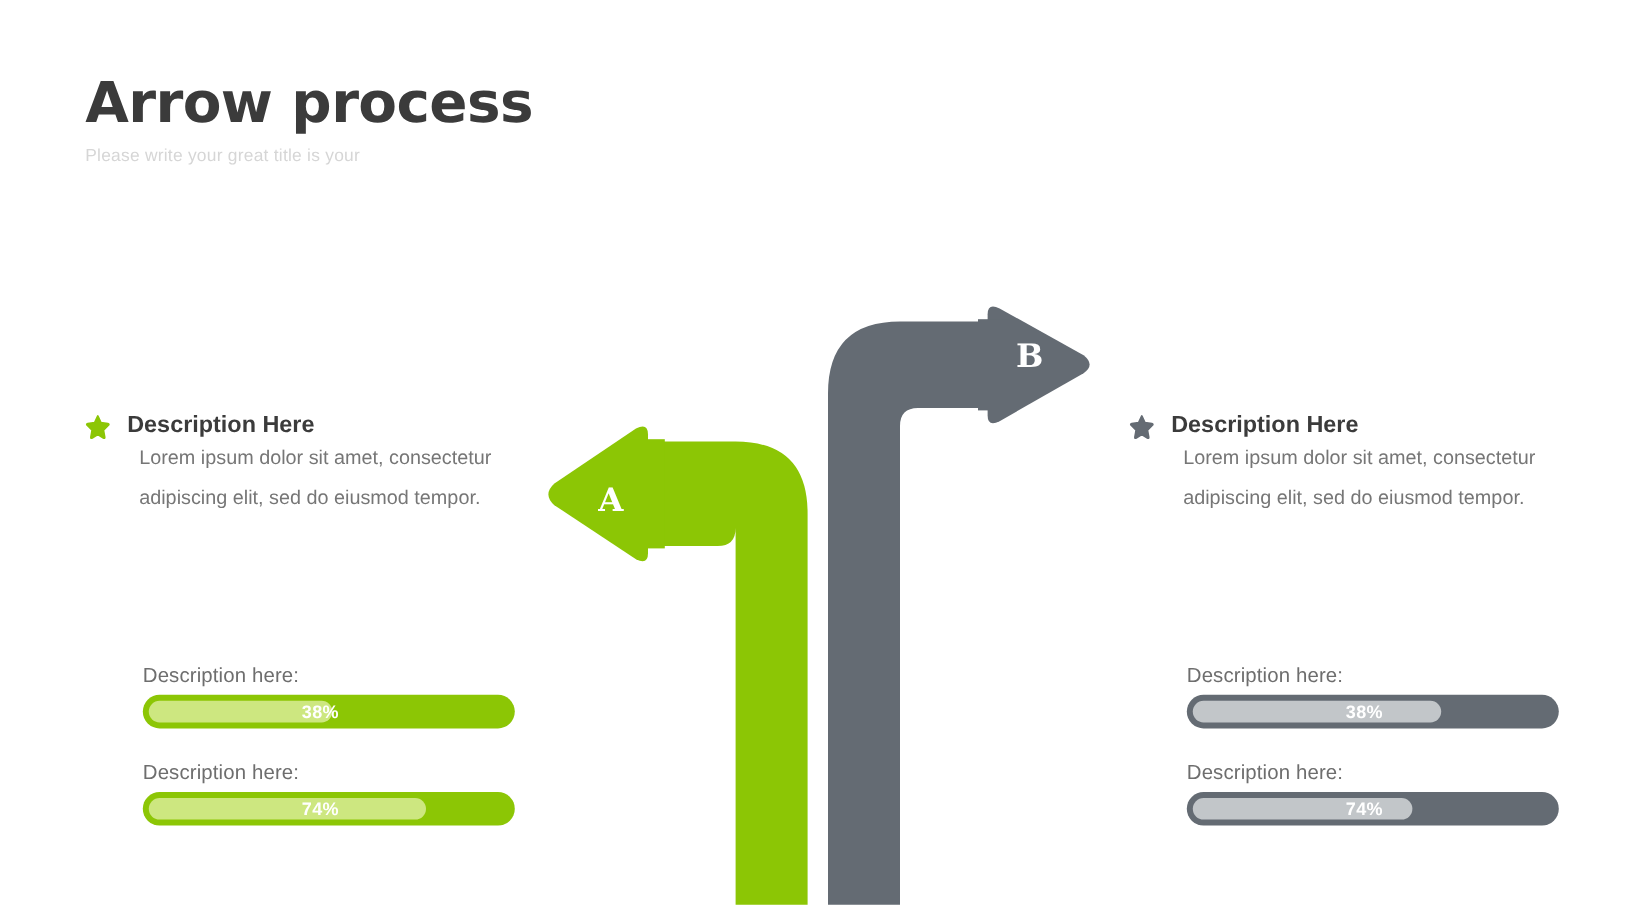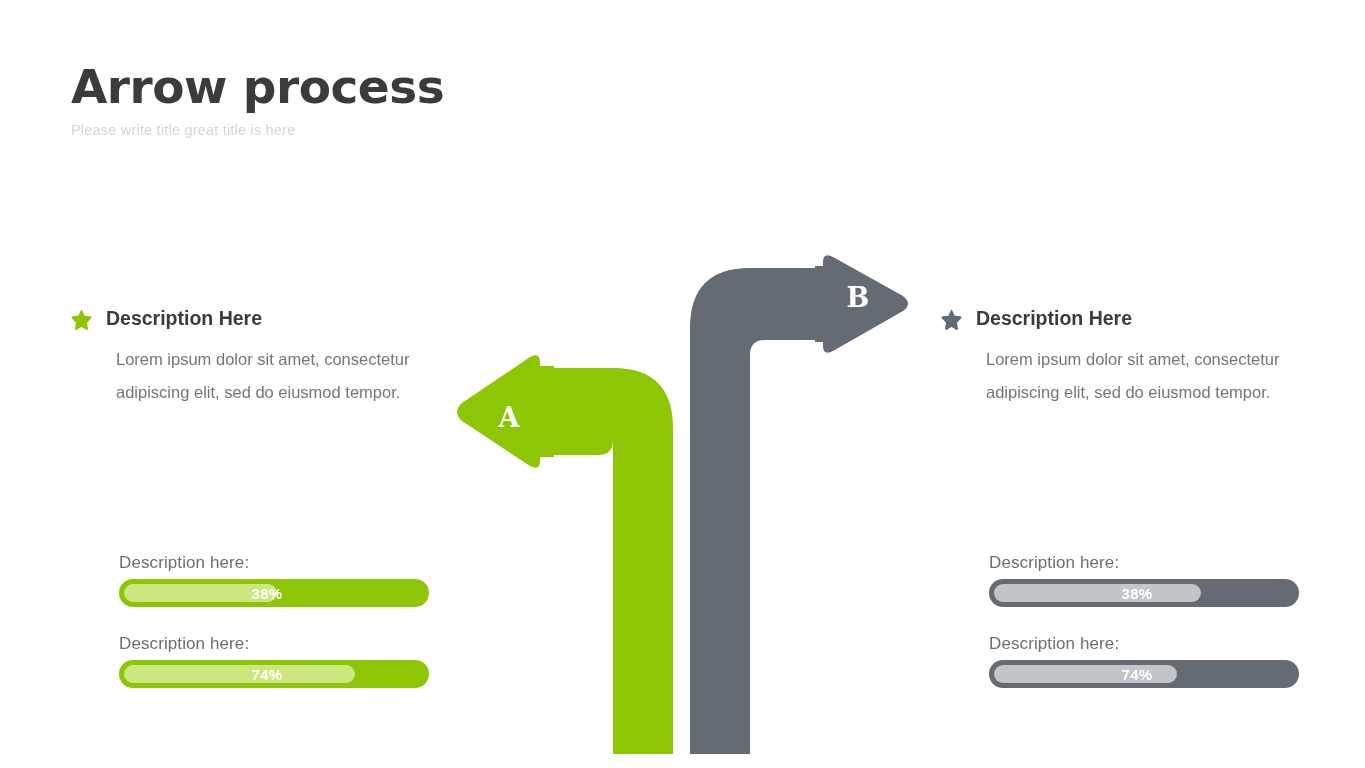--- a/index.html
+++ b/index.html
@@ -55,40 +55,40 @@
     top: 306px;
     width: 400px;
   }
   .col-left  { left: 71px; }
   .col-right { left: 941px; }
 
   .col-head {
     display: flex;
     align-items: flex-start;
     gap: 14px;
+    margin-top: 36px;
   }
 
   .star-icon {
     display: block;
     width: 21px;
     height: 21px;
     margin-top: 3px;
     flex: 0 0 auto;
   }
 
   .col-title {
     font-size: 19.5px;
     font-weight: bold;
     color: #3b3b3b;
     line-height: 1.2;
     padding-top: 1px;
   }
 
   .col-body {
-    margin-top: 13px;
     margin-left: 45px;
     font-size: 16.5px;
     line-height: 1.98;
     color: #767676;
     max-width: 300px;
   }
 
   
   .bars {
     position: absolute;
@@ -153,21 +153,21 @@
     fill: #ffffff;
   }
 </style>
 </head>
 <body>
 
 <div class="slide">
 
   <div class="header">
     <div class="slide-title">Arrow process</div>
-    <div class="slide-subtitle">Please write title great title is here</div>
+    <div class="slide-subtitle">Please write your great title is your</div>
   </div>
 
   <svg class="arrows" viewBox="0 0 1365 768">
 
     <g>
       <path d="M 536 368
                L 536 341
                Q 536 331 545 336
                L 600 403
                Q 608 411 600 419

